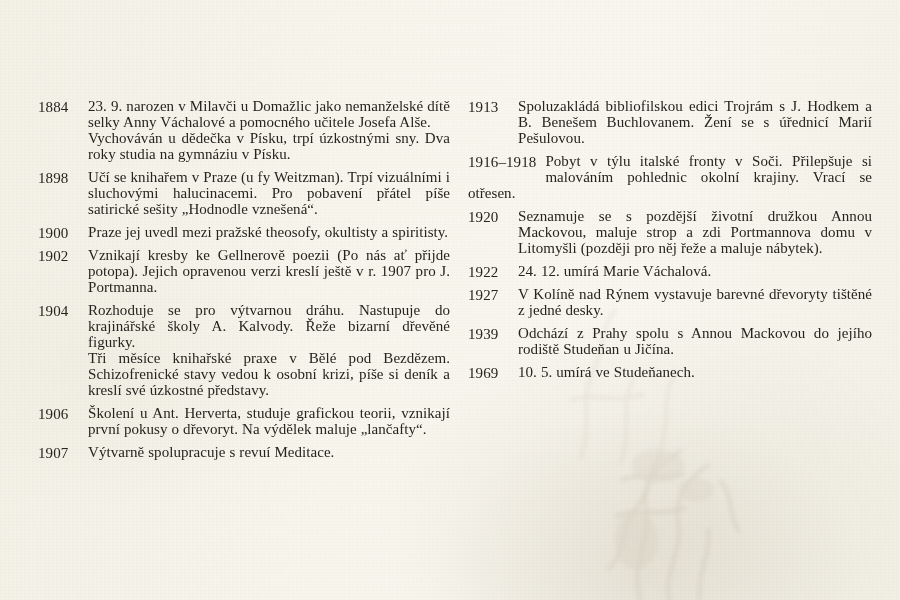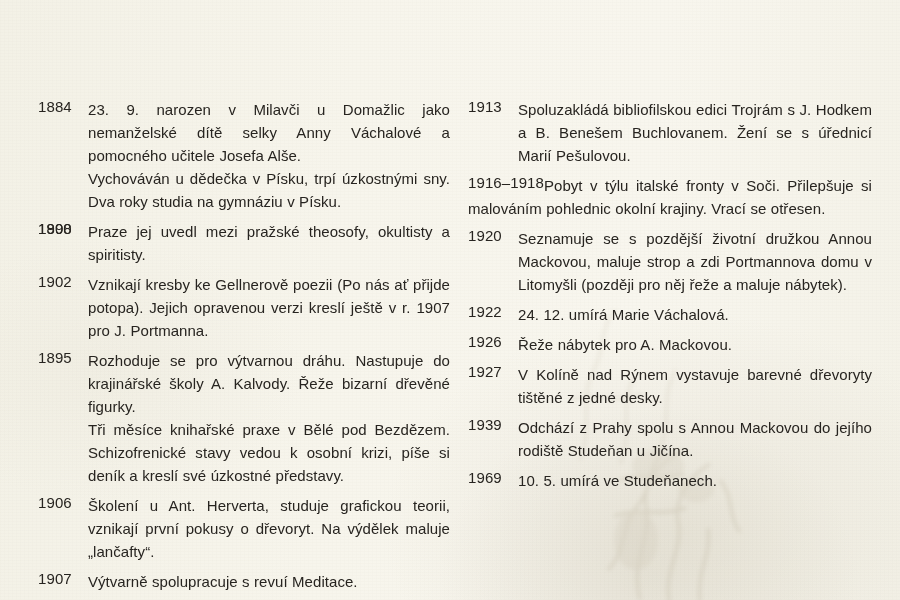--- a/index.html
+++ b/index.html
@@ -50,20 +50,21 @@
   
   #columns {
     position: absolute;
     left: 0; top: 0;
     width: 900px; height: 600px;
     z-index: 3;
   }
   .column {
     position: absolute;
     top: 98px;
+    font-family: Liberation Serif, serif;
   }
   #col-left  { left: 38px;  width: 412px; }
   #col-right { left: 468px; width: 404px; }
 
   .entry {
     position: relative;
     margin-bottom: 7px;
   }
   .entry-year {
     position: absolute;
@@ -74,25 +75,26 @@
     line-height: 18.6px;
     letter-spacing: 0.1px;
     color: #272420;
     white-space: nowrap;
   }
   
   .entry.wide-year .entry-year {
     position: static;
     width: auto;
     float: left;
+    margin-right: 9px;
   }
   .entry-body {
     margin-left: 50px;
     font-size: 15px;
-    line-height: 23px;
+    line-height: 16px;
     color: #272420;
   }
   .entry.wide-year .entry-body {
     margin-left: 0;
   }
   .entry.wide-year .para:first-child {
     text-indent: 0;
   }
   .para {
     margin: 0;
@@ -139,35 +141,38 @@
     <div class="column" id="col-left">
         <div class="entry">
           <div class="entry-year">1884</div>
           <div class="entry-body">
             <p class="para">23. 9. narozen v Milavči u Domažlic jako nemanželské dítě selky Anny Váchalové a pomocného učitele Josefa Alše.</p>
             <p class="para">Vychováván u dědečka v Písku, trpí úzkostnými sny. Dva roky studia na gymnáziu v Písku.</p>
           </div>
         </div>
         <div class="entry">
           <div class="entry-year">1898</div>
+          <div class="entry-body">
+            <p class="para">Učí se knihařem v Praze (u fy Weitzman). Trpí vizuálními i sluchovými halucinacemi. Pro pobavení přátel píše satirické sešity „Hodnodle vznešená“.</p>
+          </div>
         </div>
         <div class="entry">
           <div class="entry-year">1900</div>
           <div class="entry-body">
             <p class="para">Praze jej uvedl mezi pražské theosofy, okultisty a spiritisty.</p>
           </div>
         </div>
         <div class="entry">
           <div class="entry-year">1902</div>
           <div class="entry-body">
             <p class="para">Vznikají kresby ke Gellnerově poezii (Po nás ať přijde potopa). Jejich opravenou verzi kreslí ještě v r. 1907 pro J. Portmanna.</p>
           </div>
         </div>
         <div class="entry">
-          <div class="entry-year">1895</div>
+          <div class="entry-year">1904</div>
           <div class="entry-body">
             <p class="para">Rozhoduje se pro výtvarnou dráhu. Nastupuje do krajinářské školy A. Kalvody. Řeže bizarní dřevěné figurky.</p>
             <p class="para">Tři měsíce knihařské praxe v Bělé pod Bezdězem. Schizofrenické stavy vedou k osobní krizi, píše si deník a kreslí své úzkostné představy.</p>
           </div>
         </div>
         <div class="entry">
           <div class="entry-year">1906</div>
           <div class="entry-body">
             <p class="para">Školení u Ant. Herverta, studuje grafickou teorii, vznikají první pokusy o dřevoryt. Na výdělek maluje „lančafty“.</p>
           </div>
@@ -198,26 +203,20 @@
             <p class="para">Seznamuje se s pozdější životní družkou Annou Mackovou, maluje strop a zdi Portmannova domu v Litomyšli (později pro něj řeže a maluje nábytek).</p>
           </div>
         </div>
         <div class="entry">
           <div class="entry-year">1922</div>
           <div class="entry-body">
             <p class="para">24. 12. umírá Marie Váchalová.</p>
           </div>
         </div>
         <div class="entry">
-          <div class="entry-year">1926</div>
-          <div class="entry-body">
-            <p class="para">Řeže nábytek pro A. Mackovou.</p>
-          </div>
-        </div>
-        <div class="entry">
           <div class="entry-year">1927</div>
           <div class="entry-body">
             <p class="para">V Kolíně nad Rýnem vystavuje barevné dřevoryty tištěné z jedné desky.</p>
           </div>
         </div>
         <div class="entry">
           <div class="entry-year">1939</div>
           <div class="entry-body">
             <p class="para">Odchází z Prahy spolu s Annou Mackovou do jejího rodiště Studeňan u Jičína.</p>
           </div>

